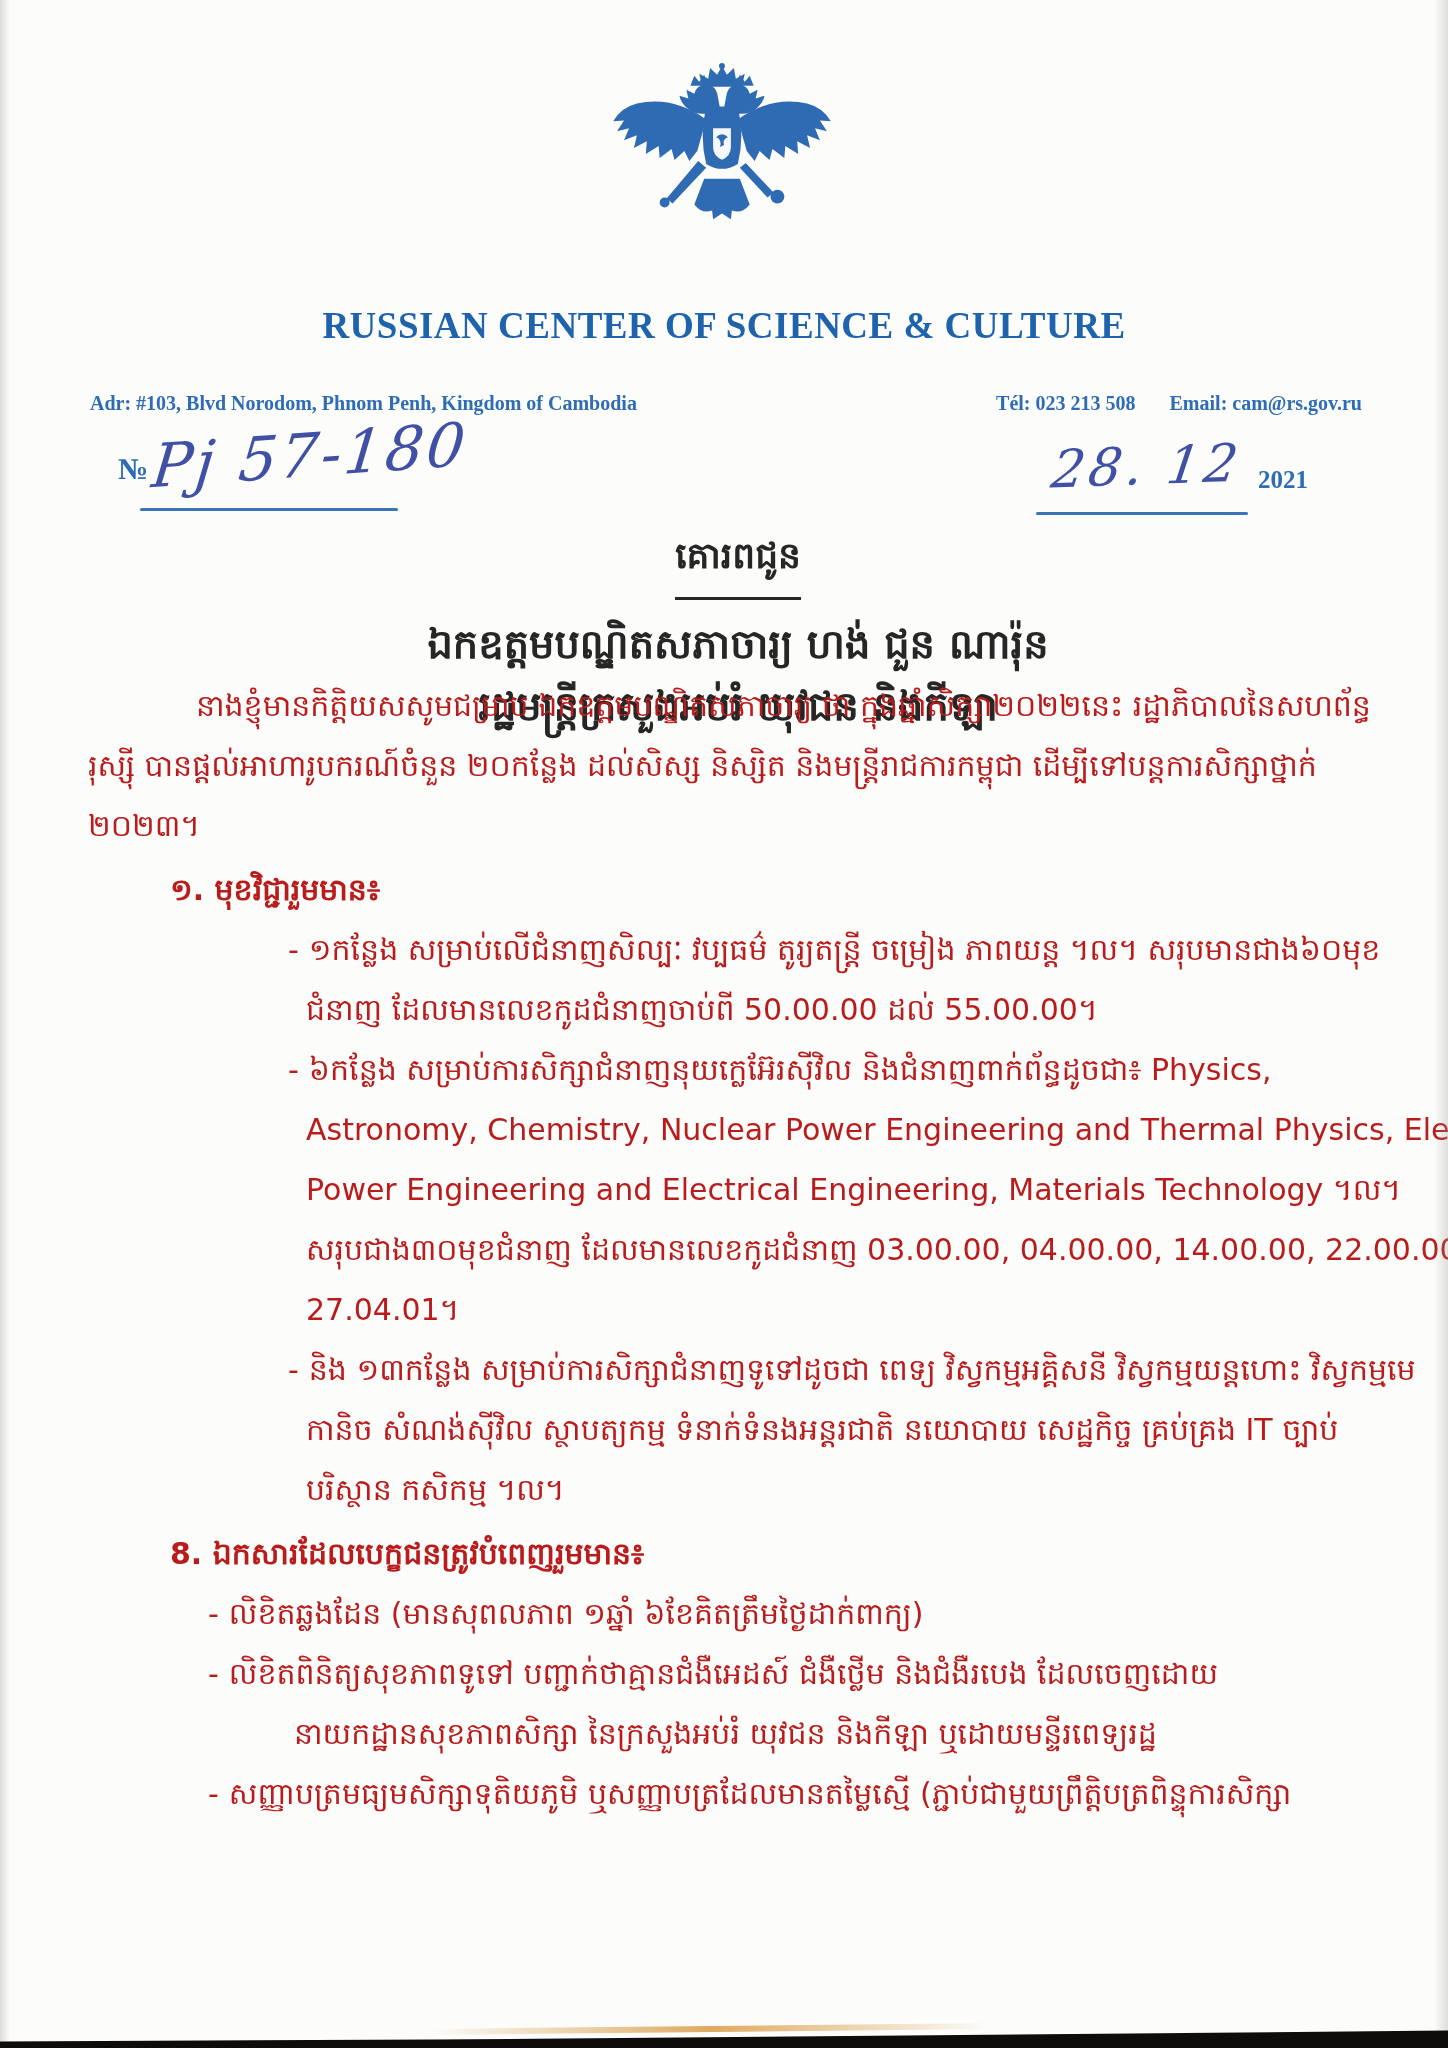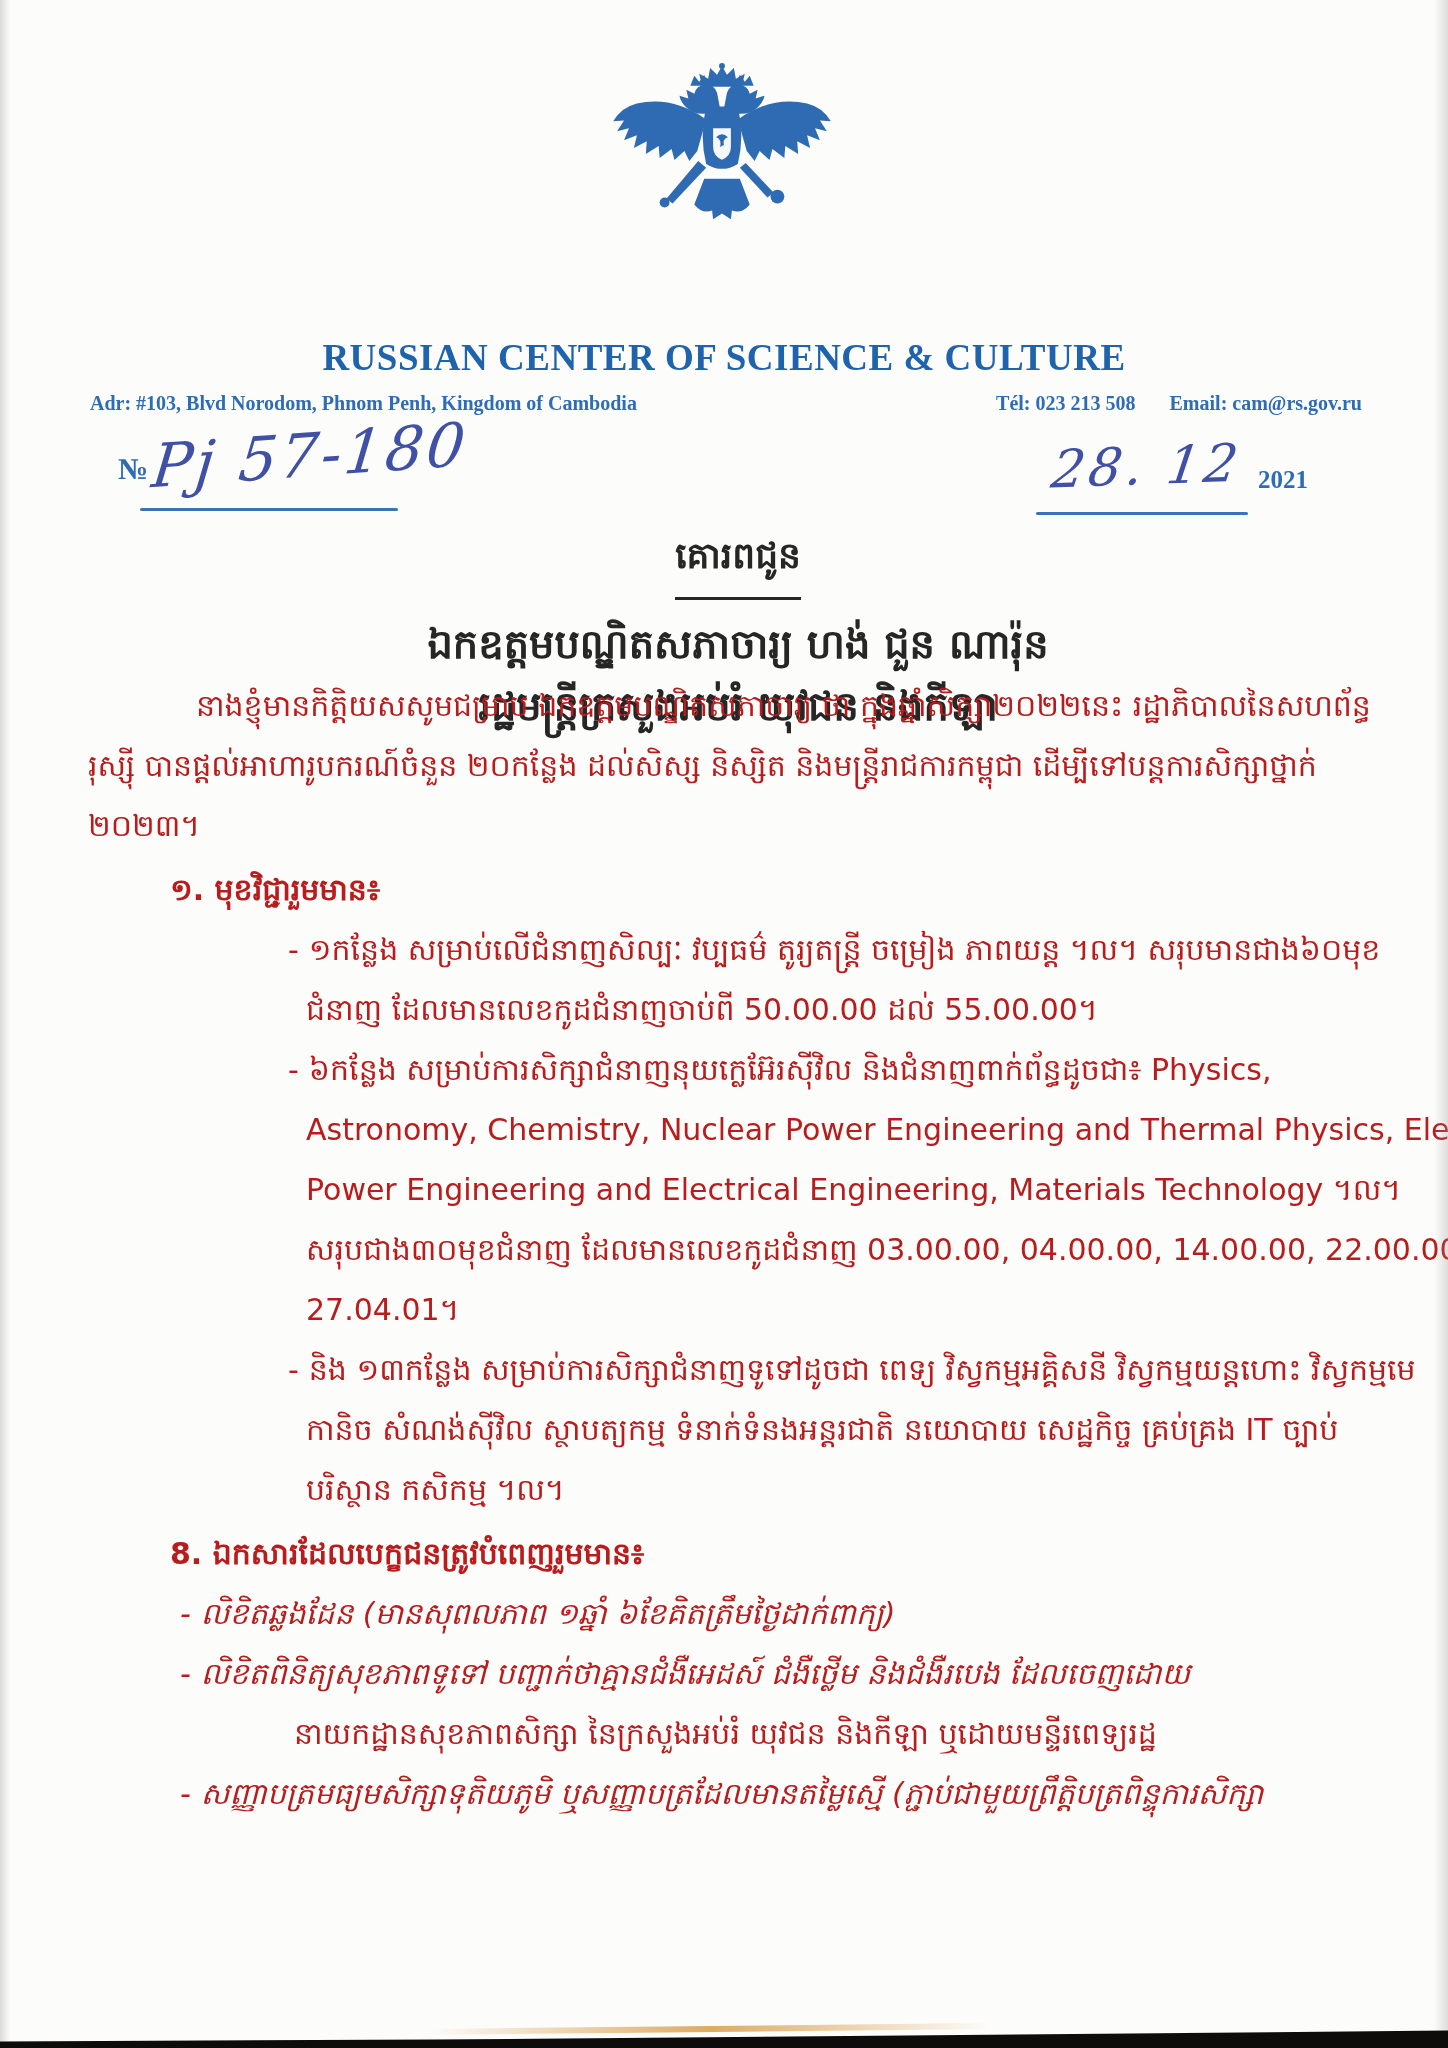--- a/index.html
+++ b/index.html
@@ -17,21 +17,21 @@
   .edge-right{position:absolute;right:0;top:0;width:14px;height:100%;
     background:linear-gradient(to left,rgba(150,150,150,.30),rgba(150,150,150,0));}
   .scan-strip{position:absolute;left:0;bottom:0;width:100%;height:30px;
     clip-path:polygon(0 78%,30% 72%,100% 42%,100% 100%,0 100%);
     background:#0d0c0a;}
   .scan-glow{position:absolute;left:430px;bottom:16px;width:560px;height:6px;
     background:linear-gradient(to right,rgba(196,130,40,0),rgba(214,150,60,.8),rgba(196,130,40,0));
     transform:rotate(-0.6deg);}
   .emblem{position:absolute;left:600px;top:62px;width:244px;height:188px;}
   .org-name{
-    position:absolute;left:0;top:336px;width:100%;
+    position:absolute;left:0;top:304px;width:100%;
     text-align:center;
     font-family:"Liberation Serif","DejaVu Serif",serif;
     font-weight:700;font-size:37px;letter-spacing:.5px;
     color:#1f63ad;
   }
   .addr-row{
     position:absolute;left:90px;right:86px;top:392px;
     display:flex;justify-content:space-between;align-items:baseline;
     font-family:"Liberation Serif","DejaVu Serif",serif;
     font-weight:700;font-size:20px;color:#2e6cb5;
@@ -74,21 +74,21 @@
   .t-role{font-size:40px;font-weight:700;margin-top:10px;line-height:1.3;}
   .content{
     position:absolute;left:88px;right:58px;top:676px;
     font-size:30px;line-height:60px;color:#b91c1c;
   }
   .line{white-space:nowrap;}
   .indent{text-indent:108px;}
   .heading{font-weight:700;margin-left:82px;margin-top:4px;}
   .s1f{margin-left:200px;}
   .s1w{margin-left:218px;}
-  .s2f{margin-left:92px;font-style:italic;}
+  .s2f{margin-left:120px;}
   .s2w{margin-left:206px;}
   .dash{margin-right:10px;}
 </style>
 </head>
 <body>
 
 <div class="page">
 
   <svg class="emblem" viewBox="0 0 240 190" aria-hidden="true">
     <g fill="#2f6bb3">

